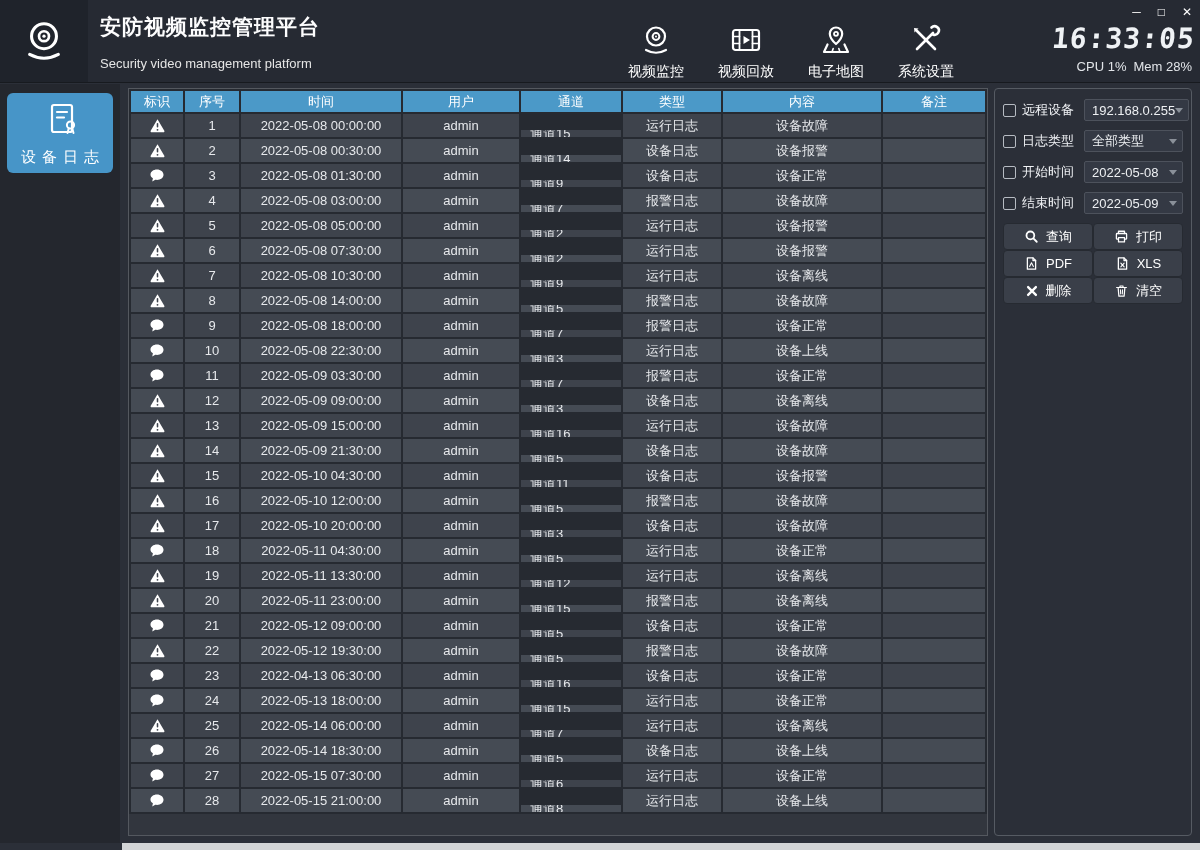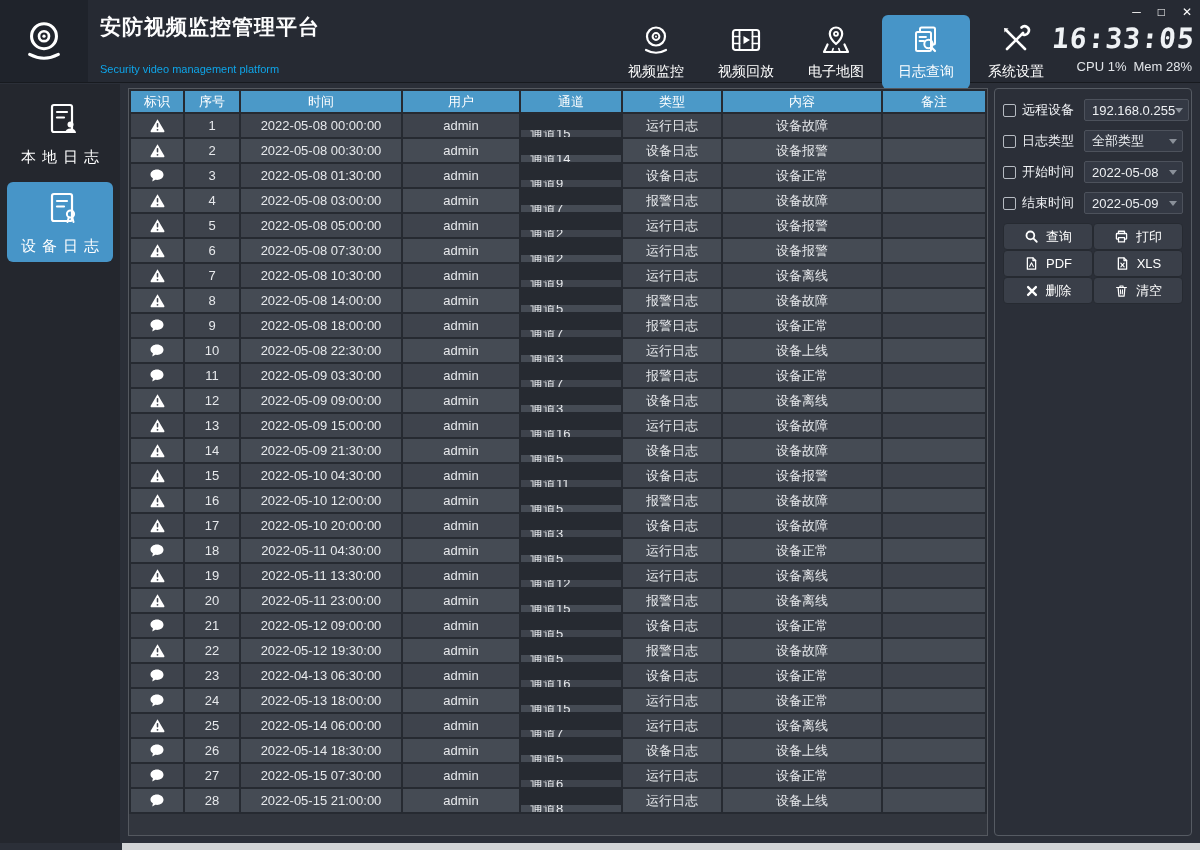--- a/index.html
+++ b/index.html
@@ -9,21 +9,21 @@
   *{margin:0;padding:0;box-sizing:border-box;}
   html,body{width:1200px;height:850px;overflow:hidden;}
   body{background:var(--page);font-family:"Liberation Sans","DejaVu Sans",sans-serif;color:#e7e9ec;position:relative;}
   svg{display:block;}
 
   
   .titlebar{position:absolute;left:0;top:0;width:1200px;height:83px;background:var(--titlebar);border-bottom:1px solid #171a1f;}
   .logo-block{position:absolute;left:0;top:0;width:88px;height:82px;background:#1f232b;display:flex;align-items:center;justify-content:center;}
   .title-block{position:absolute;left:100px;top:13px;}
   .app-title{font-size:21px;color:#fdfdfe;letter-spacing:1px;font-weight:bold;}
-  .app-subtitle{font-size:11px;color:#0ea5e9;margin-top:22px;}
+  .app-subtitle{font-size:13px;color:#e5e5e5;margin-top:15px;}
   .nav{position:absolute;left:612px;top:15px;display:flex;gap:2px;}
   .nav-item{width:88px;height:74px;border-radius:6px;display:flex;flex-direction:column;align-items:center;justify-content:center;gap:6px;color:#fff;font-size:14px;cursor:pointer;}
   .nav-item.active{background:var(--accent);}
   .status{position:absolute;right:8px;top:3px;width:140px;text-align:right;}
   .win-controls{display:flex;justify-content:flex-end;gap:17px;color:#fff;font-size:12px;height:17px;align-items:center;}
   .win-controls span{cursor:pointer;line-height:1;}
   .clock{font-family:"DejaVu Sans Mono",monospace;font-size:28px;font-weight:bold;color:#eff2f5;transform:skewX(-5deg);margin-top:2px;letter-spacing:1px;white-space:nowrap;}
   .cpu-mem{font-size:13px;color:#e2e5e9;margin-top:4px;white-space:nowrap;}
   .cpu-mem span{margin-left:7px;}
 
@@ -104,33 +104,20 @@
       <span>
         <svg viewBox="0 0 34 34" width="34" height="34" fill="none" stroke="#fff" stroke-linecap="round" stroke-linejoin="round">
           <path d="M17 4.5 a6.2 6.2 0 0 1 6.2 6.2 C23.2 15.5 17 21 17 21 s-6.2-5.5-6.2-10.3 A6.2 6.2 0 0 1 17 4.5 Z" stroke-width="2.2"></path>
           <circle cx="17" cy="10.8" r="2" stroke-width="1.8"></circle>
           <path d="M8.5 21.5 L5 29 H29 L25.5 21.5" stroke-width="2.2"></path>
           <path d="M13 29 l1.2-3.5 M21 29 l-1.2-3.5" stroke-width="1.6"></path>
         </svg>
       </span>
       <span>电子地图</span>
     </div>
-    <div class="nav-item active">
-      <span>
-        <svg viewBox="0 0 34 34" width="34" height="34" fill="none" stroke="#fff" stroke-linecap="round" stroke-linejoin="round">
-          <rect x="11" y="4.5" width="15" height="17" rx="1.5" stroke-width="2"></rect>
-          <rect x="7" y="9" width="15" height="19" rx="1.5" stroke-width="2" style="fill:var(--accent)"></rect>
-          <line x1="10.5" y1="14" x2="17" y2="14" stroke-width="1.8"></line>
-          <line x1="10.5" y1="18" x2="15" y2="18" stroke-width="1.8"></line>
-          <circle cx="19.5" cy="21" r="4.2" stroke-width="2"></circle>
-          <line x1="22.6" y1="24.4" x2="26" y2="28" stroke-width="2.2"></line>
-        </svg>
-      </span>
-      <span>日志查询</span>
-    </div>
     <div class="nav-item">
       <span>
         <svg viewBox="0 0 34 34" width="34" height="34" fill="none" stroke="#fff" stroke-linecap="round">
           <path d="M22.5 4.5 a4.3 4.3 0 1 1 1.4 7" stroke-width="2.6"></path>
           <line x1="24" y1="10" x2="8" y2="26" stroke-width="2.6"></line>
           <path d="M5.5 9.5 L5 5 L9.5 5.5 Z" fill="#fff" stroke="none"></path>
           <line x1="8" y1="8" x2="26" y2="26" stroke-width="2.6"></line>
         </svg>
       </span>
       <span>系统设置</span>
@@ -142,32 +129,20 @@
       <span>─</span>
       <span>□</span>
       <span>✕</span>
     </div>
     <div class="clock">16:33:05</div>
     <div class="cpu-mem"><span>CPU 1%</span><span>Mem 28%</span></div>
   </div>
 </header>
 
 <aside class="sidebar">
-  <div class="side-item">
-    <span>
-      <svg viewBox="0 0 40 40" width="40" height="40" fill="none" stroke="#fff" stroke-linecap="round" stroke-linejoin="round">
-        <rect x="9" y="5" width="20" height="27" rx="2" stroke-width="2.2"></rect>
-        <line x1="14" y1="12" x2="24" y2="12" stroke-width="2.2"></line>
-        <line x1="14" y1="17.5" x2="21" y2="17.5" stroke-width="2.2"></line>
-        <circle cx="27.5" cy="24.5" r="3" fill="#fff" stroke="none"></circle>
-        <path d="M22 33 a5.5 4.5 0 0 1 11 0 Z" fill="#fff" stroke="none"></path>
-      </svg>
-    </span>
-    <span>本地日志</span>
-  </div>
   <div class="side-item active">
     <span>
       <svg viewBox="0 0 40 40" width="40" height="40" fill="none" stroke="#fff" stroke-linecap="round" stroke-linejoin="round">
         <rect x="9" y="5" width="20" height="27" rx="2" stroke-width="2.2"></rect>
         <line x1="14" y1="12" x2="24" y2="12" stroke-width="2.2"></line>
         <line x1="14" y1="17.5" x2="21" y2="17.5" stroke-width="2.2"></line>
         <circle cx="27.5" cy="25" r="3.6" stroke-width="2"></circle>
         <path d="M25.8 28.2 L24.5 33 M29.2 28.2 L30.5 33" stroke-width="2"></path>
       </svg>
     </span>

